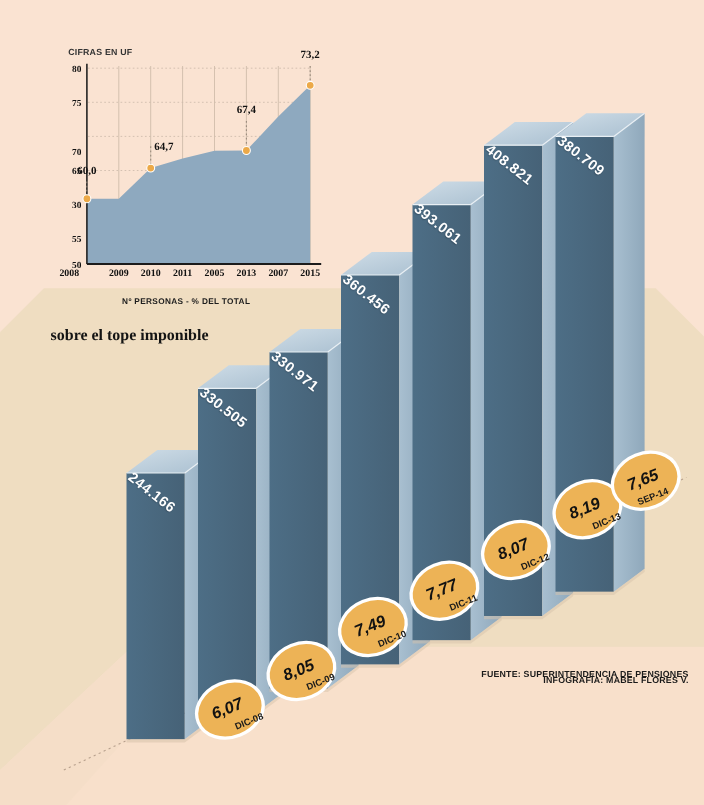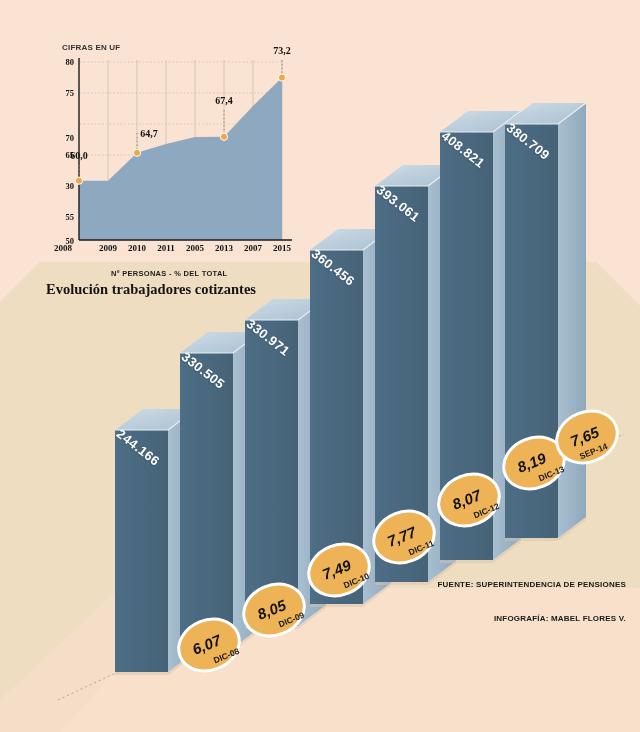--- a/index.html
+++ b/index.html
@@ -269,21 +269,22 @@
   <div class="xtick" style="left:236px; top:243px;">2007</div>
   <div class="xtick" style="left:265px; top:243px;">2015</div>
 
   <div class="ptlabel" style="left:62px;  top:150px; width:34px;">60,0</div>
   <div class="ptlabel" style="left:132px; top:118px; width:34px;margin-top:10px;">64,7</div>
   <div class="ptlabel" style="left:207px; top:95px;  width:34px;">67,4</div>
   <div class="ptlabel" style="left:265px; top:45px;  width:34px;">73,2</div>
 
   <div class="bc-kicker">Nº PERSONAS - % DEL TOTAL</div>
   <div class="bc-title">
-    <span>Evolución trabajadores cotizantes</span><br>
+    <br>
+    <span>sobre el tope imponible</span>
   </div>
 
   <div class="bar-value" style="left:123px; top:426px; transform:rotate(38deg);">244.166</div>
   <div class="bar-value" style="left:188px; top:349px; transform:rotate(38deg);">330.505</div>
   <div class="bar-value" style="left:253px; top:316px; transform:rotate(38deg);">330.971</div>
   <div class="bar-value" style="left:318px; top:246px; transform:rotate(38deg);">360.456</div>
   <div class="bar-value" style="left:383px; top:182px; transform:rotate(38deg);">393.061</div>
   <div class="bar-value" style="left:448px; top:128px; transform:rotate(38deg);">408.821</div>
   <div class="bar-value" style="left:513px; top:120px; transform:rotate(38deg);">380.709</div>
 
@@ -296,16 +297,16 @@
   <div class="pct" style="left:570px; top:428px; transform:rotate(-22deg);">7,65</div>
 
   <div class="dlab" style="left:212px; top:656px; transform:rotate(-22deg);">DIC-08</div>
   <div class="dlab" style="left:277px; top:620px; transform:rotate(-22deg);">DIC-09</div>
   <div class="dlab" style="left:342px; top:581px; transform:rotate(-22deg);">DIC-10</div>
   <div class="dlab" style="left:407px; top:548px; transform:rotate(-22deg);">DIC-11</div>
   <div class="dlab" style="left:472px; top:511px; transform:rotate(-22deg);">DIC-12</div>
   <div class="dlab" style="left:537px; top:474px; transform:rotate(-22deg);">DIC-13</div>
   <div class="dlab" style="left:578px; top:452px; transform:rotate(-22deg);">SEP-14</div>
 
-  <div class="src" style="top:580px;">FUENTE: SUPERINTENDENCIA DE PENSIONES</div>
+  <div class="src" style="top:608px;">FUENTE: SUPERINTENDENCIA DE PENSIONES</div>
   <div class="src" style="top:614px;">INFOGRAFÍA: MABEL FLORES V.</div>
 
 </div>
 
 </body></html>

